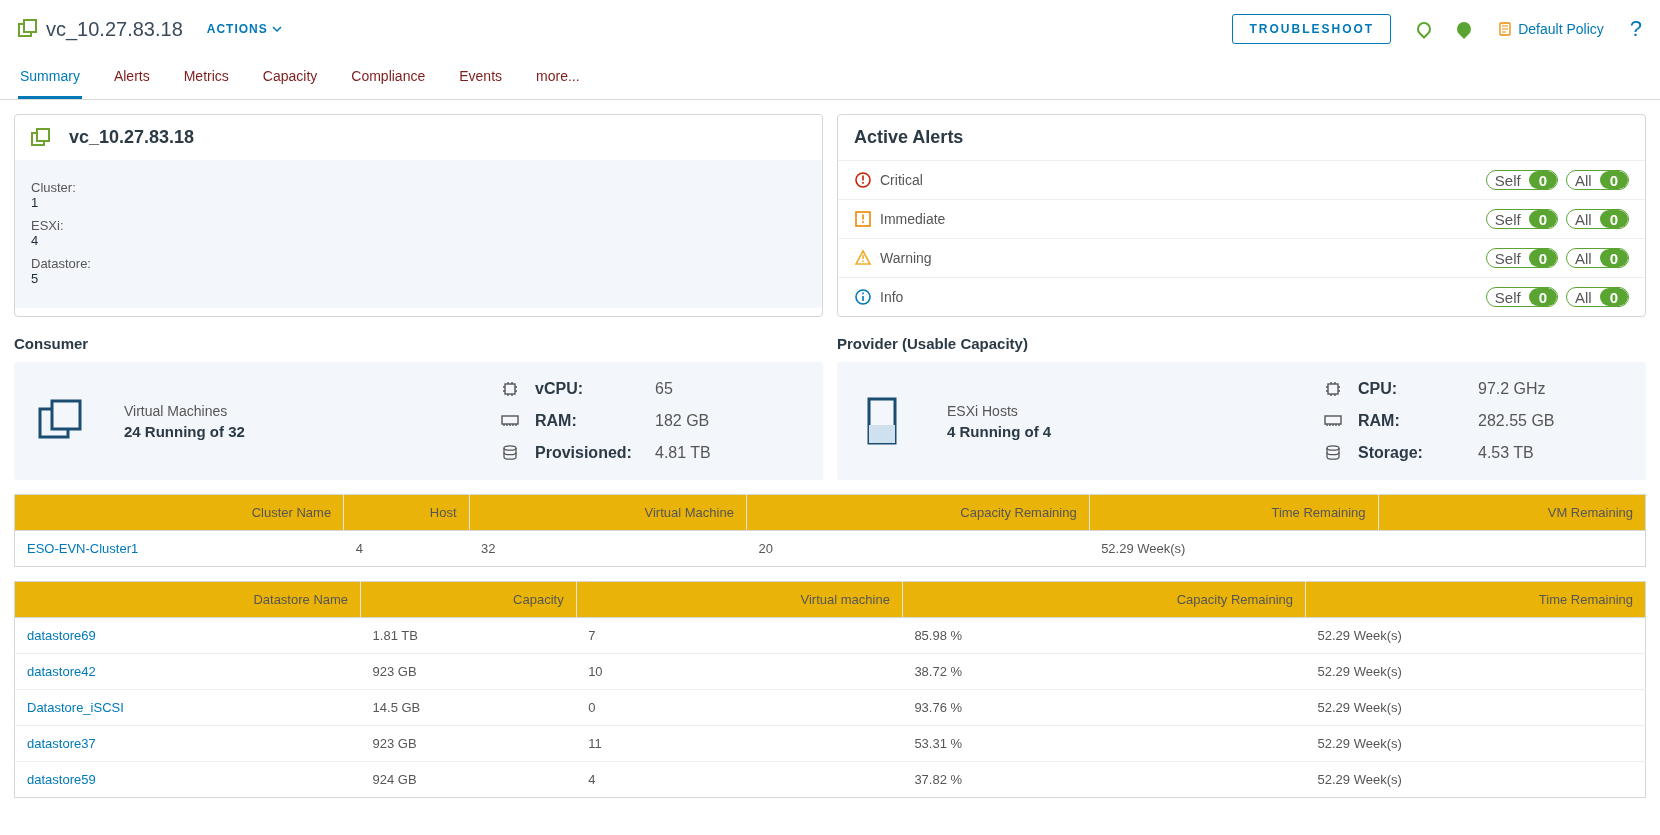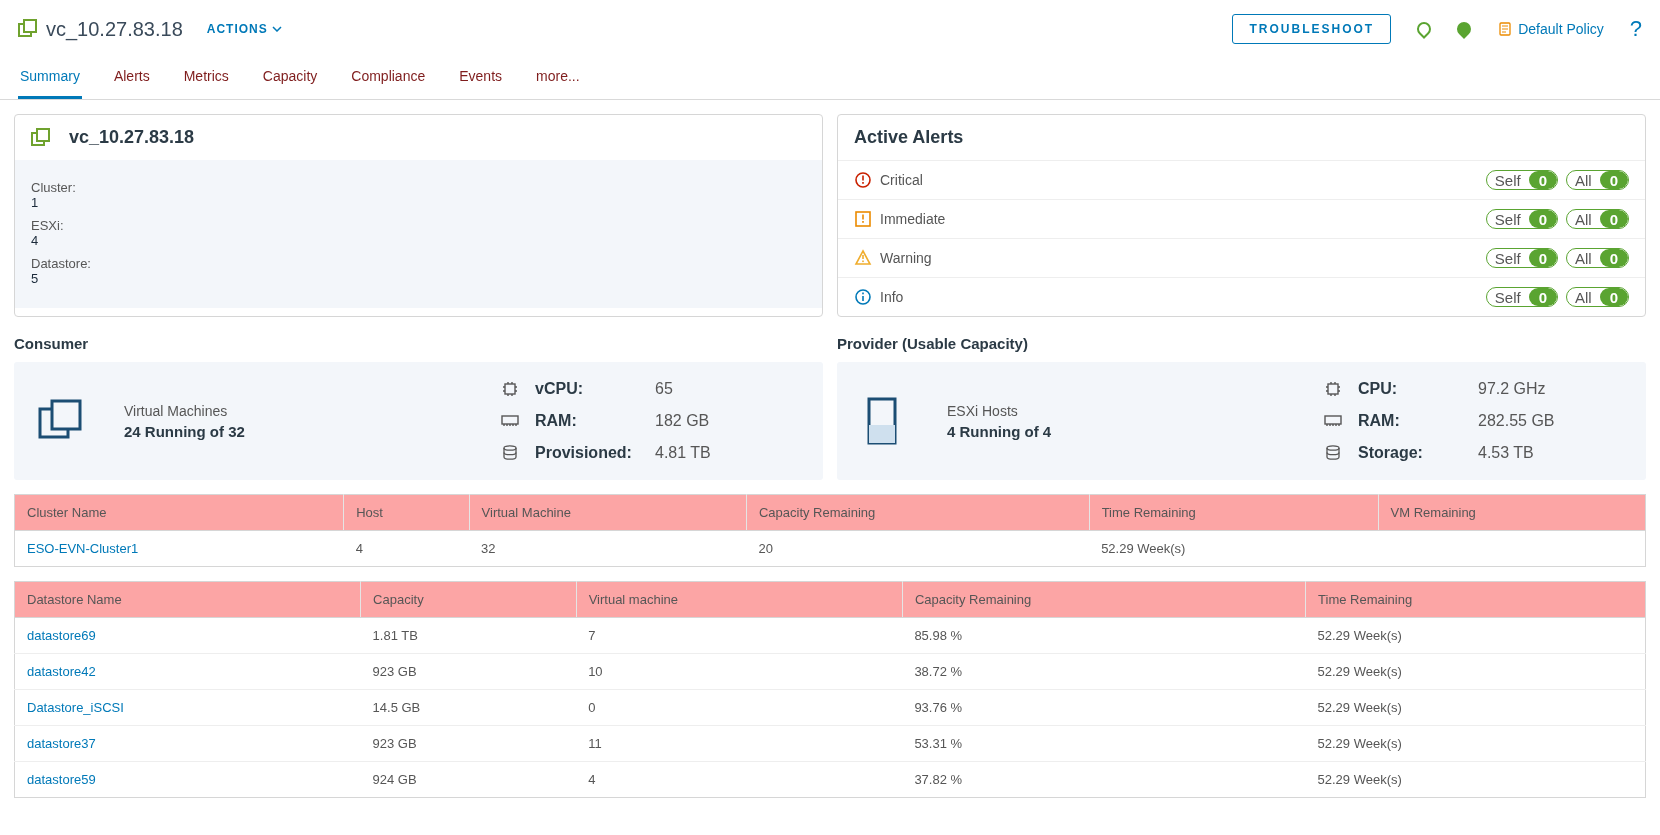--- a/index.html
+++ b/index.html
@@ -186,22 +186,22 @@
   .metric-grid .val { color:#565656; }
   .metric-icon { width:18px; height:18px; display:inline-flex; align-items:center; justify-content:center; color:#565656;}
   .table-wrap { padding: 0 14px 14px 14px; }
   table {
     width:100%;
     border-collapse: collapse;
     border:1px solid #d6d6d6;
     font-size:13px;
   }
   thead th {
-    background:#fca5a5;
-    text-align:left;
+    background:#eab308;
+    text-align:right;
     font-weight:400;
     color:#565656;
     padding: 10px 12px;
     border-bottom:1px solid #d6d6d6;
     border-right:1px solid #e5e5e5;
   }
   thead th:last-child{border-right:none;}
   tbody td {
     padding: 10px 12px;
     border-bottom:1px solid #eee;

